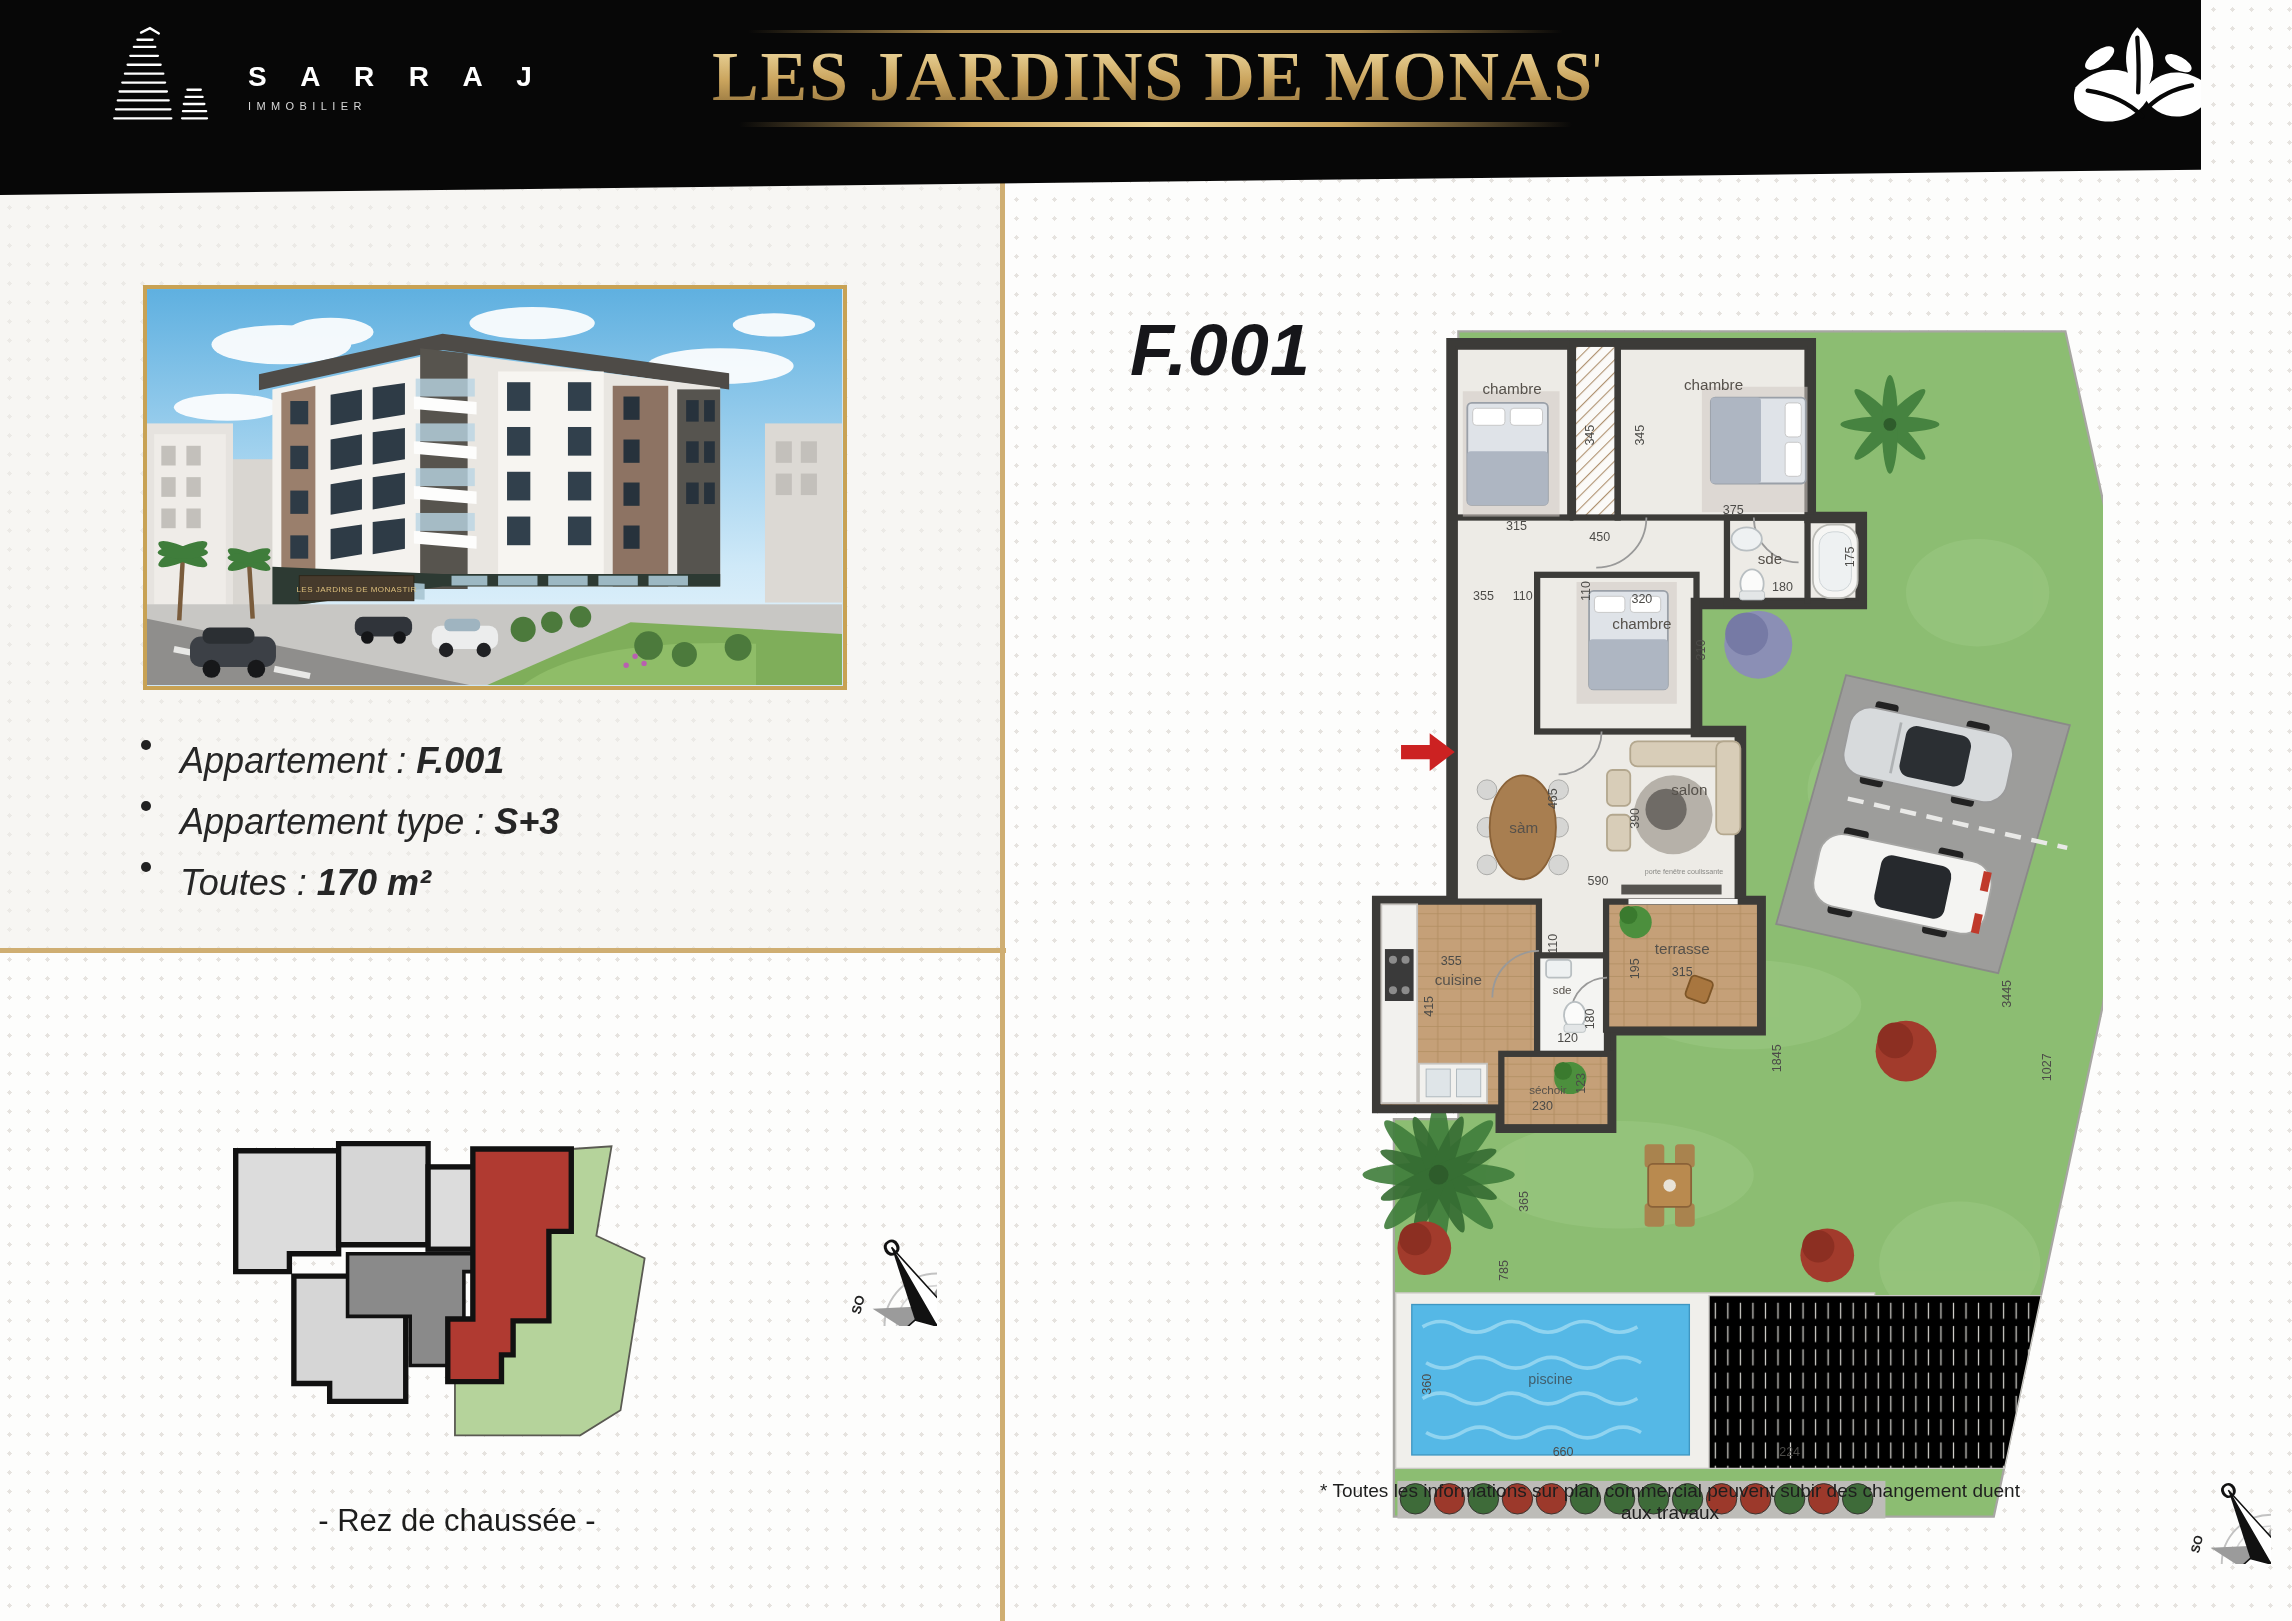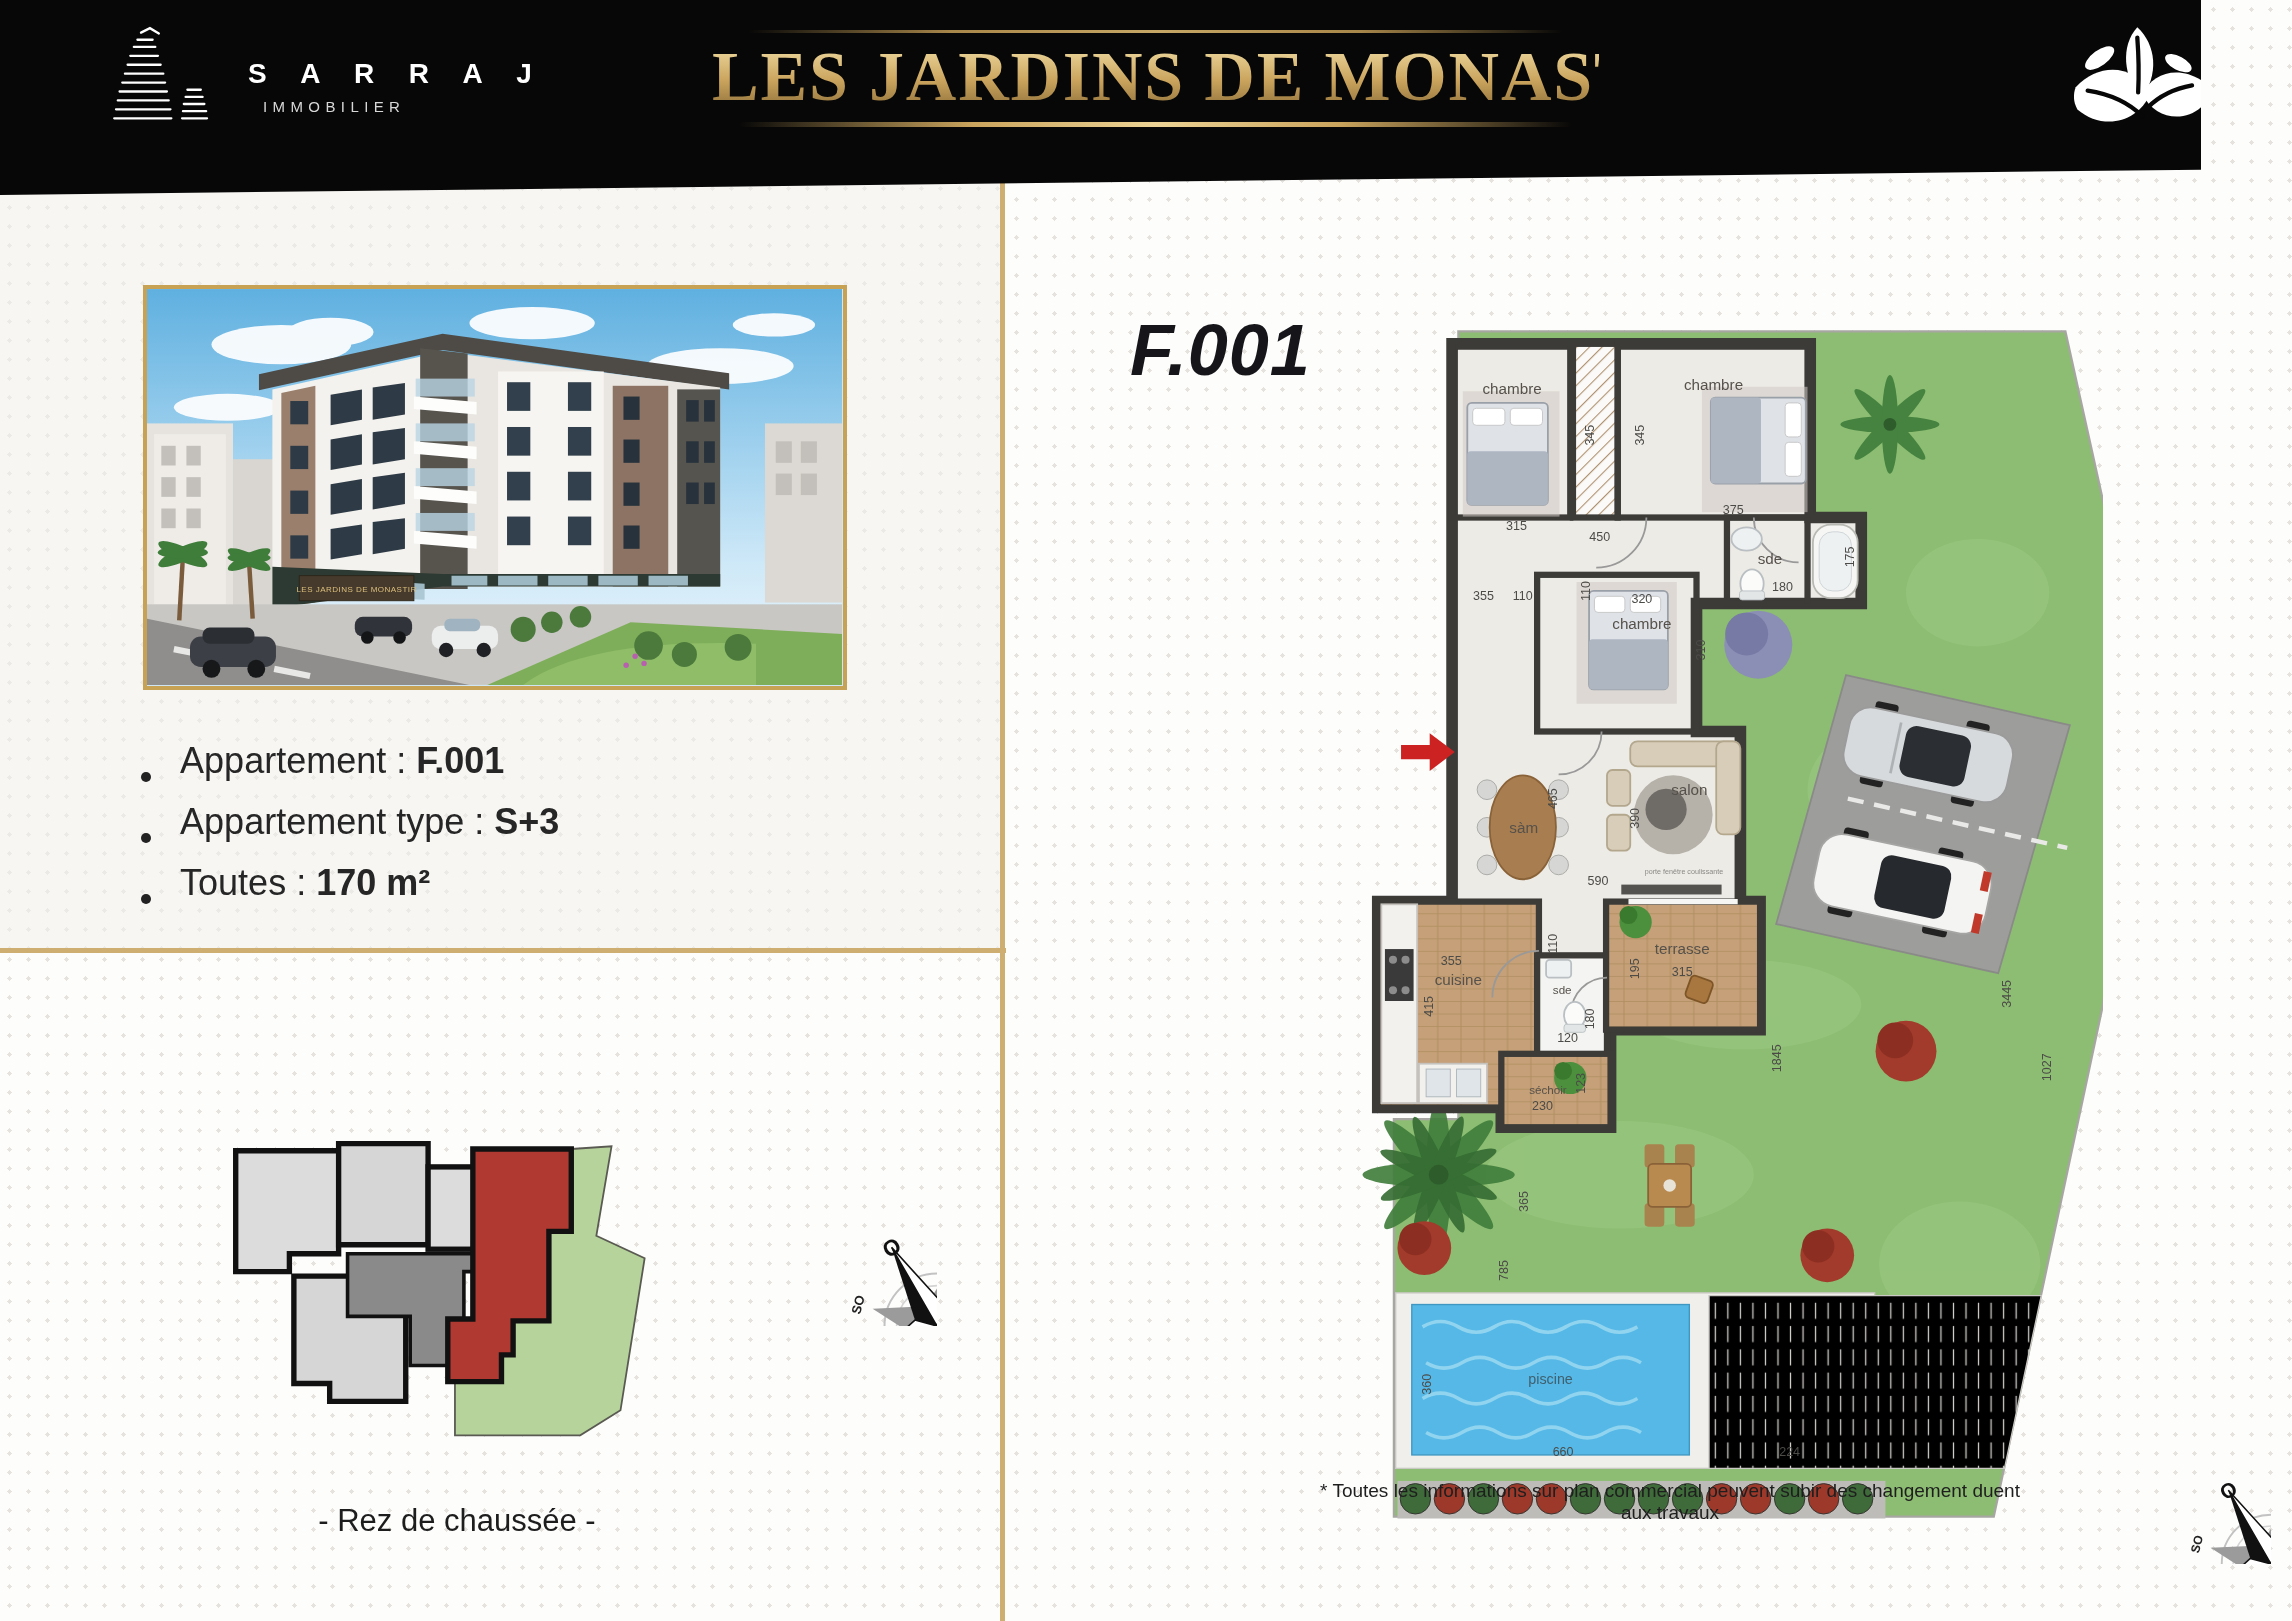--- a/index.html
+++ b/index.html
@@ -5,40 +5,40 @@
   html,body{margin:0;padding:0;background:#fff;}
   .page{position:relative;width:2293px;height:1621px;overflow:hidden;
     font-family:"Liberation Sans",sans-serif;
     background:radial-gradient(circle,#e6e3df 2.1px,transparent 2.2px) 0 0/19px 19px,#fdfdfc;}
   
   .header{position:absolute;left:0;top:0;width:2201px;height:195px;background:#070707;
     clip-path:polygon(0 0,100% 0,100% 87%,0 100%);z-index:10;}
   .brand{position:absolute;left:82px;top:12.5px;display:flex;align-items:center;gap:23px;}
   .brand-text{display:flex;flex-direction:column;gap:7.2px;margin-top:32px;}
   .brand-name{color:#fff;font-size:28px;letter-spacing:13.4px;font-weight:600;}
-  .brand-sub{color:#d8d8d8;font-size:15px;letter-spacing:5.4px;margin-left:15px;}
+  .brand-sub{color:#d8d8d8;font-size:11px;letter-spacing:5.4px;margin-left:0;}
   .title-wrap{position:absolute;left:712px;top:30px;width:887px;text-align:center;}
   .gold-line-top{height:2.7px;margin:0 36px 9px 36px;border-radius:1.8px;
     background:linear-gradient(90deg,rgba(170,130,60,0),#a8874a 25%,#c7a765 50%,#a8874a 75%,rgba(170,130,60,0));}
   .gold-line-bottom{height:4.5px;margin:10.7px 27px 0 27px;border-radius:2.7px;
     background:linear-gradient(90deg,rgba(201,164,91,0),#caa45d 28%,#ecd395 50%,#caa45d 72%,rgba(201,164,91,0));}
   .main-title{font-family:"Liberation Serif",serif;font-weight:700;font-size:70px;white-space:nowrap;
     letter-spacing:1.8px;line-height:1.0;
     background:linear-gradient(180deg,#eed9a0 5%,#caa45d 55%,#8c6d39 100%);
     -webkit-background-clip:text;background-clip:text;color:transparent;}
   .leaf-icon{position:absolute;left:2062px;top:19.7px;}
   
   .card{position:absolute;left:0;top:179px;width:1003px;height:773px;
     background:radial-gradient(circle,rgba(100,90,78,0.08) 2.1px,transparent 2.2px) 0 0/19px 19px,#f7f6f3;}
   .v-gold{position:absolute;left:1000px;top:179px;width:5.4px;height:1442px;background:#cfae72;z-index:5;}
   .h-gold{position:absolute;left:0;top:948px;width:1006px;height:5.4px;background:#cfae72;z-index:5;}
   .render-frame{position:absolute;left:143px;top:285px;width:704px;height:405px;border:4.5px solid #c8a254;
     box-sizing:border-box;background:#cfe6f4;z-index:2;}
   .bullets{position:absolute;left:134px;top:740px;z-index:2;}
-  .bullet-row{display:flex;align-items:flex-end;margin-bottom:19px;font-size:36px;color:#262626;}
+  .bullet-row{display:flex;align-items:flex-start;margin-bottom:19px;font-size:36px;color:#262626;font-style:italic;}
   .bullet-dot{width:9.9px;height:9.9px;border-radius:50%;background:#222;margin:0 29px 0 7.2px;flex:0 0 auto;}
   .bullet-val{font-weight:700;white-space:pre;}
   .bullet-lab{white-space:pre;}
   .floor-caption{position:absolute;left:206px;top:1503px;width:502px;text-align:center;
     font-size:31px;font-weight:400;color:#1d1d1d;z-index:2;}
   
   .unit-title{position:absolute;left:1130px;top:309px;font-size:72px;font-weight:800;font-style:italic;
     color:#16161a;letter-spacing:0.9px;z-index:2;}
   .footnote{position:absolute;left:1303px;top:1480px;width:734px;text-align:center;font-size:19px;color:#1e1e1e;z-index:2;}
   

